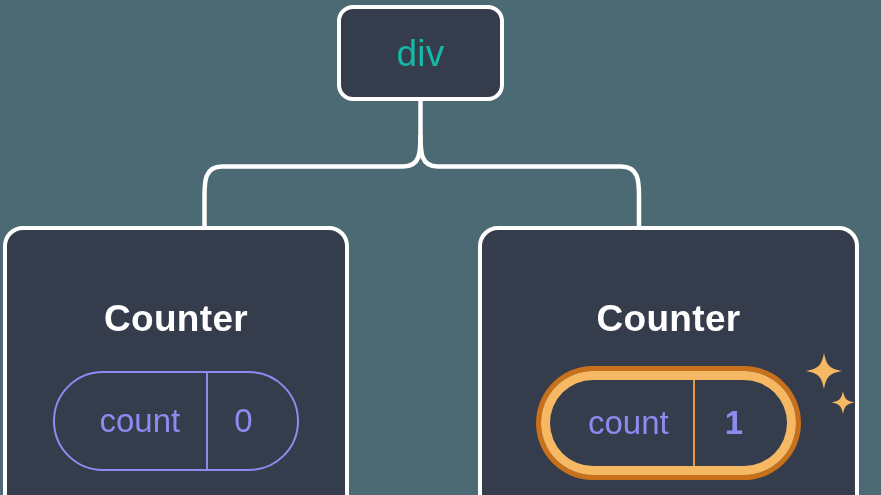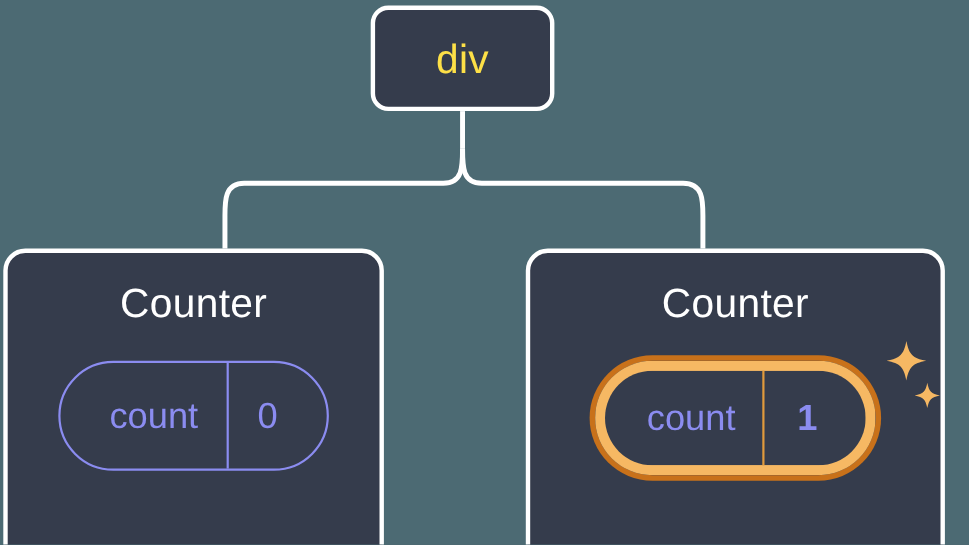--- a/index.html
+++ b/index.html
@@ -45,46 +45,46 @@
   #node-div {
     left: 337px;
     top: 5px;
     width: 167px;
     height: 96px;
     justify-content: center;
   }
   #node-div .node-title {
     font-size: 37px;
     line-height: 1;
-    color: #fde047;
+    color: #14b8a6;
     font-weight: 400;
     letter-spacing: 0.3px;
   }
 
   #node-counter-left {
     left: 3px;
     top: 226px;
     width: 346px;
     height: 290px;
     border-radius: 20px;
   }
   #node-counter-right {
     left: 478px;
     top: 226px;
     width: 381px;
     height: 290px;
     border-radius: 20px;
   }
 
   .counter-title {
-    margin-top: 27px;
+    margin-top: 70px;
     font-size: 37px;
     line-height: 1;
     color: #ffffff;
-    font-weight: 400;
+    font-weight: 700;
     letter-spacing: 0.3px;
   }
 
   
   .pill-wrap {
     position: relative;
     margin-top: 34px;
     display: flex;
     align-items: center;
     justify-content: center;

